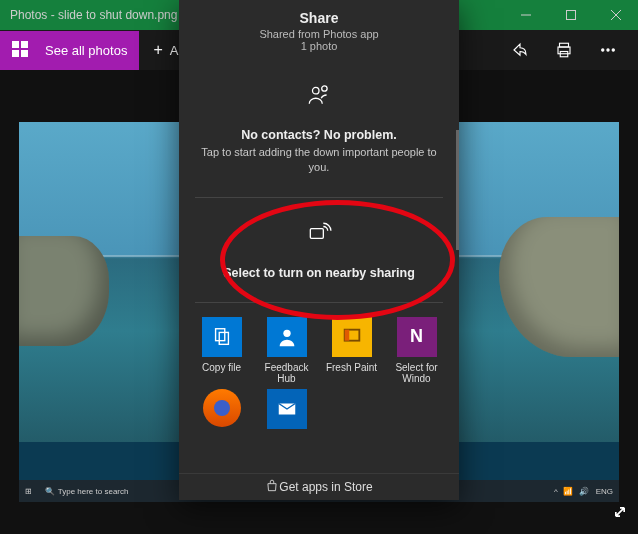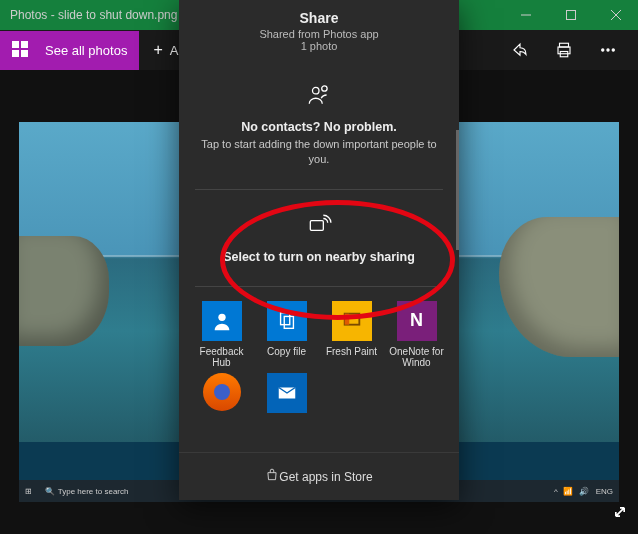--- a/index.html
+++ b/index.html
@@ -33,28 +33,28 @@
 .resize-icon svg { width:20px; height:20px; stroke:#fff; fill:none; stroke-width:2; }
 
 .share-panel { position:absolute; left:50%; top:0; transform:translateX(-50%); width:280px; height:500px; background:#2b2b2b; box-shadow:0 8px 30px rgba(0,0,0,.6); display:flex; flex-direction:column; color:#eee; overflow:hidden; z-index:50; }
 .sp-head { text-align:center; padding:10px 12px 8px; }
 .sp-title { font-size:14px; font-weight:600; margin-bottom:2px; }
 .sp-sub { font-size:11px; color:#bbb; }
 .sp-count { font-size:11px; color:#bbb; }
 .sp-scroll { flex:1; overflow:hidden; position:relative; padding:0 12px; }
 .sp-block { text-align:center; padding:22px 8px; }
 .sp-block svg { width:26px; height:26px; stroke:#fff; fill:none; stroke-width:1.2; }
-.sp-h { font-size:12.5px; font-weight:600; margin-top:8px; }
+.sp-h { font-size:12.5px; font-weight:600; margin-top:16px; }
 .sp-p { font-size:11px; color:#c8c8c8; margin-top:3px; line-height:1.35; }
 .sp-sep { height:1px; background:#444; margin:0 4px; }
 .sp-apps { display:grid; grid-template-columns:repeat(4,1fr); gap:4px; padding:14px 0 6px; }
 .app { display:flex; flex-direction:column; align-items:center; text-align:center; }
 .app-tile { width:40px; height:40px; display:flex; align-items:center; justify-content:center; margin-bottom:5px; }
 .app-label { font-size:10px; color:#ddd; line-height:1.15; max-width:58px; }
-.sp-foot { height:48px; display:flex; align-items:center; justify-content:center; gap:0; font-size:12px; color:#ddd; border-top:1px solid #3a3a3a; }
+.sp-foot { height:27px; display:flex; align-items:center; justify-content:center; gap:0; font-size:12px; color:#ddd; border-top:1px solid #3a3a3a; }
 .sp-foot svg { width:14px; height:14px; stroke:#ddd; fill:none; stroke-width:1.5; }
 .annot { position:absolute; border:5px solid #e30613; border-radius:50%; pointer-events:none; z-index:60; }
 .scroll-thumb { position:absolute; right:0; top:70px; width:3px; height:120px; background:#666; }
 
 .t-blue { background:#0078d4; }
 .t-yellow { background:#f7b500; }
 .t-purple { background:#7a1f7a; }
 .t-orange { background:linear-gradient(#ff7a00,#d94800); border-radius:50%; }
 .t-mail { background:#0364b8; }
 </style>
@@ -173,48 +173,48 @@
             <path d="M16 6a4 4 0 0 1 4 4M16 3a7 7 0 0 1 7 7"></path>
           </svg></span>
       <div class="sp-h">Select to turn on nearby sharing</div>
     </div>
 
     <div class="sp-sep"></div>
 
     <div class="sp-apps">
       <div class="app">
         <div class="app-tile t-blue">
+            <svg width="22" height="22" viewBox="0 0 24 24">
+              <rect x="5" y="3" width="10" height="13" fill="none" stroke="#fff" stroke-width="1.5"></rect>
+              <rect x="9" y="7" width="10" height="13" fill="none" stroke="#fff" stroke-width="1.5"></rect>
+            </svg>
+          </div>
+        <div class="app-label">Copy file</div>
+      </div>
+      <div class="app">
+        <div class="app-tile t-blue">
             <svg width="22" height="22" viewBox="0 0 24 24" fill="#fff">
               <circle cx="12" cy="8" r="4"></circle>
               <path d="M4 22c0-4 4-7 8-7s8 3 8 7z"></path>
             </svg>
           </div>
         <div class="app-label">Feedback Hub</div>
-      </div>
-      <div class="app">
-        <div class="app-tile t-blue">
-            <svg width="22" height="22" viewBox="0 0 24 24">
-              <rect x="5" y="3" width="10" height="13" fill="none" stroke="#fff" stroke-width="1.5"></rect>
-              <rect x="9" y="7" width="10" height="13" fill="none" stroke="#fff" stroke-width="1.5"></rect>
-            </svg>
-          </div>
-        <div class="app-label">Copy file</div>
       </div>
       <div class="app">
         <div class="app-tile t-yellow">
             <svg width="22" height="22" viewBox="0 0 24 24">
               <rect x="4" y="4" width="16" height="12" fill="none" stroke="#7a4b00" stroke-width="2"></rect>
               <rect x="4" y="4" width="5" height="12" fill="#e05a00"></rect>
             </svg>
           </div>
         <div class="app-label">Fresh Paint</div>
       </div>
       <div class="app">
         <div class="app-tile t-purple" style="color:#fff;font-weight:700;font-size:18px;">N</div>
-        <div class="app-label">OneNote for Windo</div>
+        <div class="app-label">Select for Windo</div>
       </div>
       <div class="app">
         <div class="app-tile t-orange" style="width:38px;height:38px;">
             <div style="width:16px;height:16px;background:#3b5fc9;border-radius:50%;"></div>
           </div>
         <div class="app-label"></div>
       </div>
       <div class="app">
         <div class="app-tile t-mail">
             <svg width="22" height="22" viewBox="0 0 24 24" fill="#fff">

